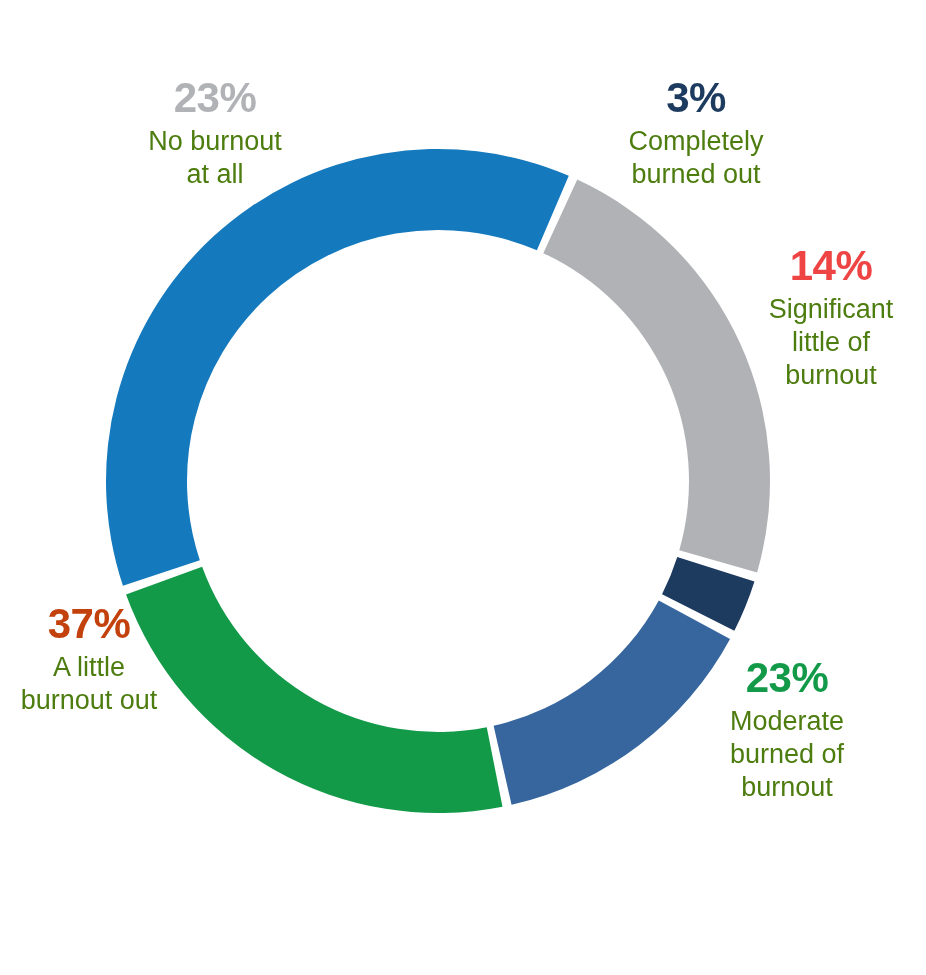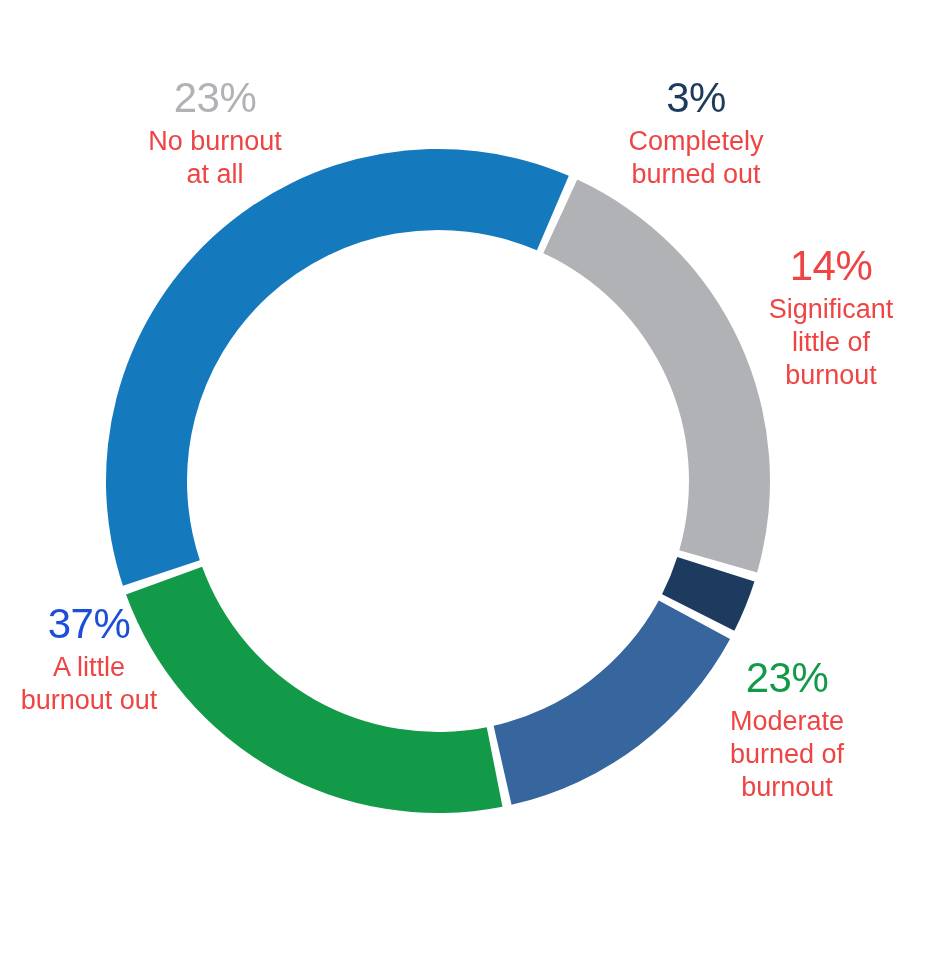--- a/index.html
+++ b/index.html
@@ -25,29 +25,29 @@
   }
 
   .callout {
     position: absolute;
     text-align: center;
     line-height: 1.22;
   }
   .callout .pct {
     display: block;
     font-size: 42px;
-    font-weight: normal;
+    font-weight: bold;
     letter-spacing: -0.5px;
     margin-bottom: 2px;
   }
   .callout .desc {
     display: block;
     font-size: 27px;
     font-weight: normal;
-    color: #ef4444;
+    color: #4d7c0f;
     white-space: pre-line;
   }
 
   
   #callout-no-burnout      { left: 104px; top: 72px;  width: 222px; }
   #callout-completely      { left: 586px; top: 72px;  width: 220px; }
   #callout-significant     { left: 738px; top: 240px; width: 186px; }
   #callout-moderate        { left: 694px; top: 652px; width: 186px; }
   #callout-a-little        { left: 0px;   top: 598px; width: 178px; }
 </style>
@@ -84,16 +84,16 @@
 </div>
 
 <div class="callout" id="callout-moderate">
   <span class="pct" style="color: rgb(19, 154, 72);">23%</span>
   <span class="desc">Moderate
 burned of
 burnout</span>
 </div>
 
 <div class="callout" id="callout-a-little">
-  <span class="pct" style="color: #1d4ed8;">37%</span>
+  <span class="pct" style="color: #c2410c;">37%</span>
   <span class="desc">A little
 burnout out</span>
 </div>
 
 </body></html>

